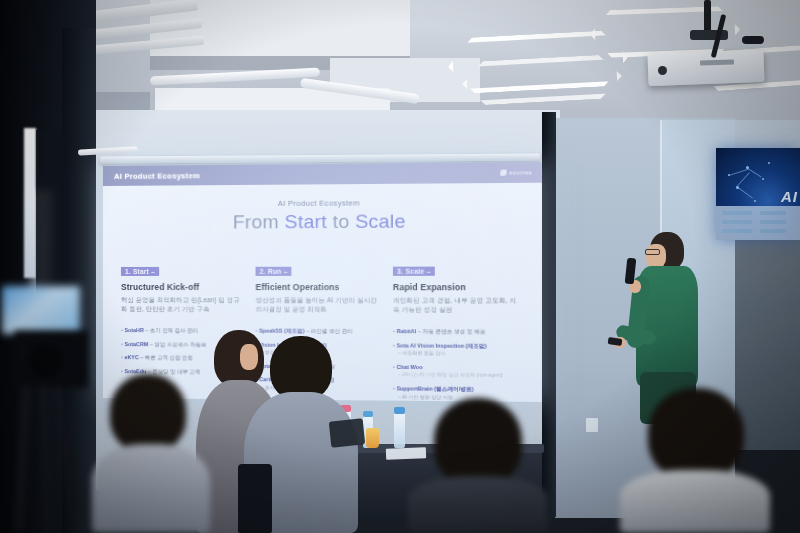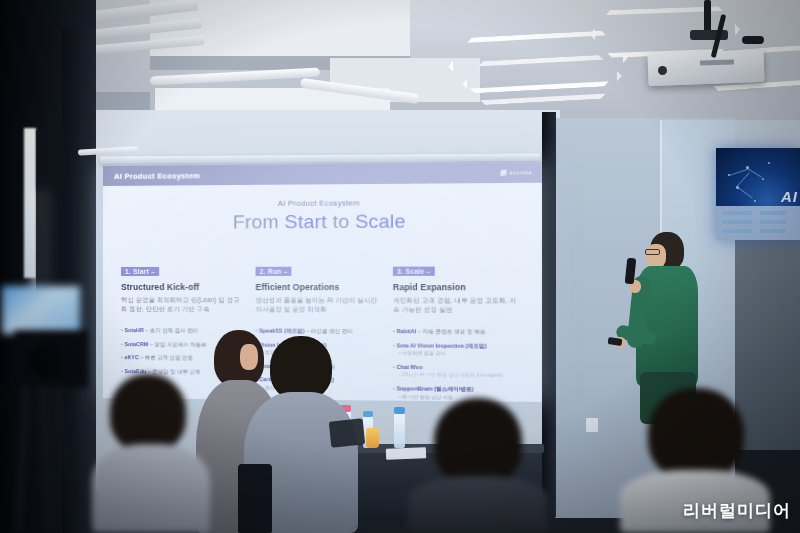--- a/index.html
+++ b/index.html
@@ -343,14 +343,13 @@
   <div class="blurfg">
     <div class="cam-screen" style="left:2px;top:286px;width:78px;height:48px;"></div>
     <div class="cam-body" style="left:14px;top:330px;width:74px;height:58px;"></div>
     <div class="cam-lens" style="left:28px;top:344px;width:34px;height:34px;"></div>
     <div class="cam-leg" style="left:18px;top:386px;width:9px;height:147px;transform:rotate(3deg);"></div>
     <div class="cam-leg" style="left:42px;top:386px;width:8px;height:147px;transform:rotate(-2deg);"></div>
     <div class="cam-leg" style="left:62px;top:386px;width:7px;height:120px;transform:rotate(-7deg);"></div>
   </div>
 
   <div class="vign"></div>
-  <div class="watermark">리버럴미디어</div>
 </div>
 
 </body></html>

